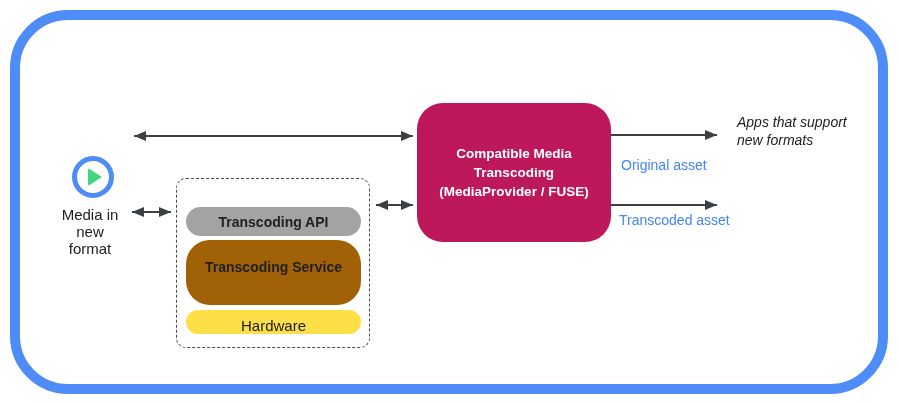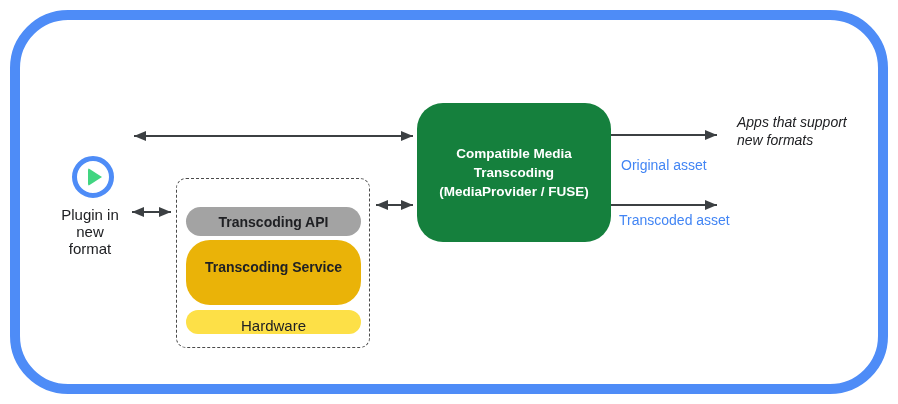--- a/index.html
+++ b/index.html
@@ -81,21 +81,21 @@
     text-align: center;
   }
   .layer-api {
     top: 28px; height: 29px;
     background: #a3a3a3;
     border-radius: 15px;
     font-weight: 700; font-size: 14px;
   }
   .layer-service {
     top: 61px; height: 65px;
-    background: #eab308;
+    background: #a16207;
     border-radius: 24px;
     font-weight: 700; font-size: 14px;
     padding-bottom: 12px;
   }
   .oem-pill {
     position: absolute;
     right: -2px; bottom: -12px;
     width: 98px; height: 21px;
     background: #152f47;
     border-radius: 11px;
@@ -109,21 +109,21 @@
     background: #fde047;
     border-radius: 14px;
     font-weight: 400; font-size: 15px; align-items: flex-end;
   }
   
   .transcoder {
     position: absolute;
     left: 417px; top: 103px;
     width: 194px; height: 139px;
     box-sizing: border-box;
-    background: #15803d;
+    background: #be185d;
     border-radius: 26px;
     color: #ffffff;
     font-weight: 700; font-size: 13.5px;
     line-height: 19px;
     display: flex; align-items: center; justify-content: center;
     text-align: center;
     white-space: pre-line;
   }
   
   .flow-label {
@@ -163,21 +163,21 @@
     <line x1="132" y1="212" x2="171" y2="212" stroke="#3c4043" stroke-width="2" marker-start="url(#ah)" marker-end="url(#ah)"></line>
     <line x1="376" y1="205" x2="413" y2="205" stroke="#3c4043" stroke-width="2" marker-start="url(#ah)" marker-end="url(#ah)"></line>
     <line x1="611" y1="135" x2="717" y2="135" stroke="#3c4043" stroke-width="2" marker-end="url(#ah)"></line>
     <line x1="611" y1="205" x2="717" y2="205" stroke="#3c4043" stroke-width="2" marker-end="url(#ah)"></line>
   </svg>
 
   <div class="play-ring">
     <span class="play-tri"></span>
   </div>
 
-  <div class="video-label">Plugin in
+  <div class="video-label">Media in
 new
 format</div>
 
   <div class="framework">
 
     <div class="layer layer-api">
       <span>Transcoding API</span>
     </div>
 
     <div class="layer layer-service">

